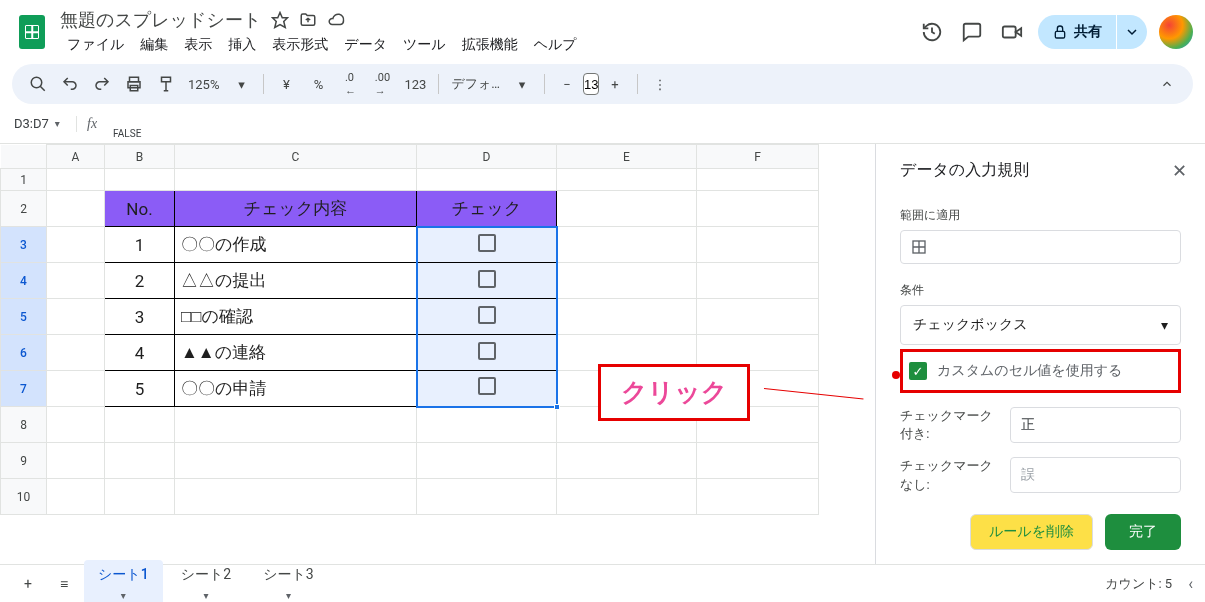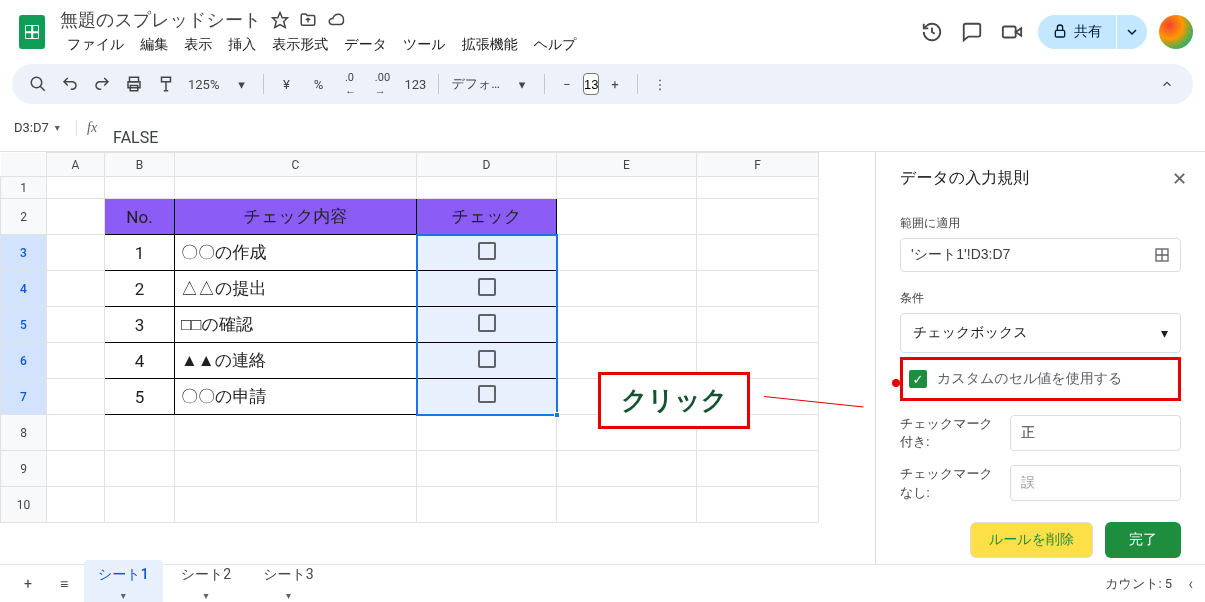--- a/index.html
+++ b/index.html
@@ -14,40 +14,40 @@
 .logo-grid::before { content: ""; position: absolute; left: 50%; top: 0; bottom: 0; width: 1.5px; background: #fff; transform: translateX(-50%); }
 .logo-grid::after { content: ""; position: absolute; top: 50%; left: 0; right: 0; height: 1.5px; background: #fff; transform: translateY(-50%); }
 .title-block { flex: 1; }
 .title-row { display: flex; align-items: center; gap: 10px; }
 .doc-title { font-size: 18px; color: #444746; }
 .title-icon { color: #444746; cursor: pointer; display: inline-flex; }
 .menubar { display: flex; gap: 2px; margin-top: 2px; }
 .menu-item { padding: 2px 7px; font-size: 14px; color: #202124; cursor: pointer; border-radius: 4px; }
 .header-right { display: flex; align-items: center; gap: 12px; }
 .hdr-icon { width: 28px; height: 28px; display: flex; align-items: center; justify-content: center; color: #444746; cursor: pointer; border-radius: 50%; }
-.share-btn { display: flex; align-items: flex-start; gap: 6px; background: #c2e7ff; padding: 8px 14px; border-radius: 20px 0 0 20px; cursor: pointer; font-weight: 400; color: #001d35; }
+.share-btn { display: flex; align-items: center; gap: 6px; background: #c2e7ff; padding: 8px 14px; border-radius: 20px 0 0 20px; cursor: pointer; font-weight: 700; color: #001d35; }
 .share-dd { background: #c2e7ff; padding: 8px 10px; border-radius: 0 20px 20px 0; margin-left: 1px; cursor: pointer; color: #001d35; display: flex; align-items: center; }
 .share-wrap { display: flex; }
 .avatar { width: 34px; height: 34px; border-radius: 50%; background: radial-gradient(circle at 30% 30%, #f44336, #ff9800 40%, #4caf50 70%, #2196f3); }
 
 
 .toolbar { display: flex; align-items: center; padding: 6px 12px; gap: 4px; border-bottom: none; background: #edf2fa; margin: 8px 12px 0 12px; border-radius: 24px; }
 .tb-btn { min-width: 28px; height: 28px; display: flex; align-items: center; justify-content: center; color: #444746; cursor: pointer; border-radius: 4px; font-size: 13px; padding: 0 4px; }
 .tb-sep { width: 1px; height: 20px; background: #c7c7c7; margin: 0 4px; }
 .zoom { display: flex; align-items: center; gap: 4px; }
 .font-size { display: flex; align-items: center; gap: 2px; }
 .fs-input { width: 16px; height: 22px; border: 1px solid #747775; border-radius: 4px; text-align: center; font-size: 13px; background: #fff; }
 .tb-expand { margin-left: auto; }
 
 
 .formula-row { display: flex; align-items: center; border-bottom: 1px solid #e1e3e1; padding: 4px 0 4px 8px; }
 .name-box { width: 68px; padding: 2px 6px; font-size: 13px; color: #3c4043; display: flex; align-items: center; gap: 6px; }
 .name-dd { color: #5f6368; font-size: 10px; }
 .fx { color: #5f6368; font-style: italic; font-family: serif; padding: 0 10px; border-left: 1px solid #e1e3e1; }
-.formula-val { font-size: 16px; color: #3c4043; padding-left: 6px; margin-top: 20px; }
+.formula-val { font-size: 10px; color: #3c4043; padding-left: 6px; margin-top: 20px; }
 
 
 .main { display: flex; flex: 1; min-height: 0; }
 .grid-area { flex: 1; overflow: auto; position: relative; }
 .sidepanel { width: 330px; border-left: 1px solid #dadce0; background: #fff; display: flex; flex-direction: column; }
 
 
 table.sheet { border-collapse: collapse; table-layout: fixed; }
 .corner { width: 46px; height: 24px; background: #f8f9fa; border-right: 1px solid #e1e3e1; border-bottom: 1px solid #e1e3e1; position: sticky; top: 0; left: 0; z-index: 3; }
 th.col { background: #f8f9fa; border: 1px solid #e1e3e1; height: 24px; font-weight: 400; color: #444746; font-size: 12px; text-align: center; position: sticky; top: 0; z-index: 2; }
@@ -69,21 +69,21 @@
 .tbl-check { background: #e8f0fe; text-align: center; }
 .sel-range { background: #e8f0fe; }
 .sel-top { border-top: 2px solid #1a73e8 !important; }
 .sel-bot { border-bottom: 2px solid #1a73e8 !important; }
 .sel-left { border-left: 2px solid #1a73e8 !important; }
 .sel-right { border-right: 2px solid #1a73e8 !important; }
 .chk { display: inline-block; width: 18px; height: 18px; border: 2px solid #5f6368; border-radius: 2px; }
 .sel-handle { position: absolute; width: 6px; height: 6px; background: #1a73e8; border: 1px solid #fff; }
 
 
-.callout { position: absolute; border: 3px solid #e60000; background: #fff; color: #14532d; font-weight: 700; font-size: 26px; padding: 8px 20px; display: flex; align-items: flex-end; }
+.callout { position: absolute; border: 3px solid #e60000; background: #fff; color: #ec4899; font-weight: 700; font-size: 26px; padding: 8px 20px; display: flex; align-items: flex-end; }
 .callout-line { position: absolute; border-top: 1.5px solid #e60000; transform-origin: left center; }
 .callout-dot { position: absolute; width: 8px; height: 8px; background: #e60000; border-radius: 50%; }
 
 
 .sp-header { display: flex; align-items: center; justify-content: space-between; padding: 16px 18px 8px 24px; }
 .sp-title { font-size: 16px; color: #202124; }
 .sp-close { cursor: pointer; color: #5f6368; font-size: 18px; }
 .sp-body { padding: 8px 24px; flex: 1; overflow: auto; }
 .sp-label { font-size: 12px; color: #444746; margin: 10px 0 6px; }
 .sp-input-wrap { display: flex; align-items: center; border: 1px solid #dadce0; border-radius: 4px; padding: 8px 10px; gap: 8px; }
@@ -379,21 +379,20 @@
     </div>
 
     <div class="sidepanel">
       <div class="sp-header">
         <span class="sp-title">データの入力規則</span>
         <span class="sp-close">✕</span>
       </div>
       <div class="sp-body">
         <div class="sp-label">範囲に適用</div>
         <div class="sp-input-wrap">
-          <input class="sp-input" value="'シート1'!D3:D7" style="">
           <span class="sp-input-icon">
             <svg width="16" height="16" viewBox="0 0 24 24" fill="none" stroke="currentColor" stroke-width="2">
                 <rect x="3" y="3" width="18" height="18"></rect>
                 <path d="M3 12h18M12 3v18"></path>
               </svg>
           </span>
         </div>
 
         <div class="sp-label" style="margin-top:18px">条件</div>
         <div class="sp-select">

